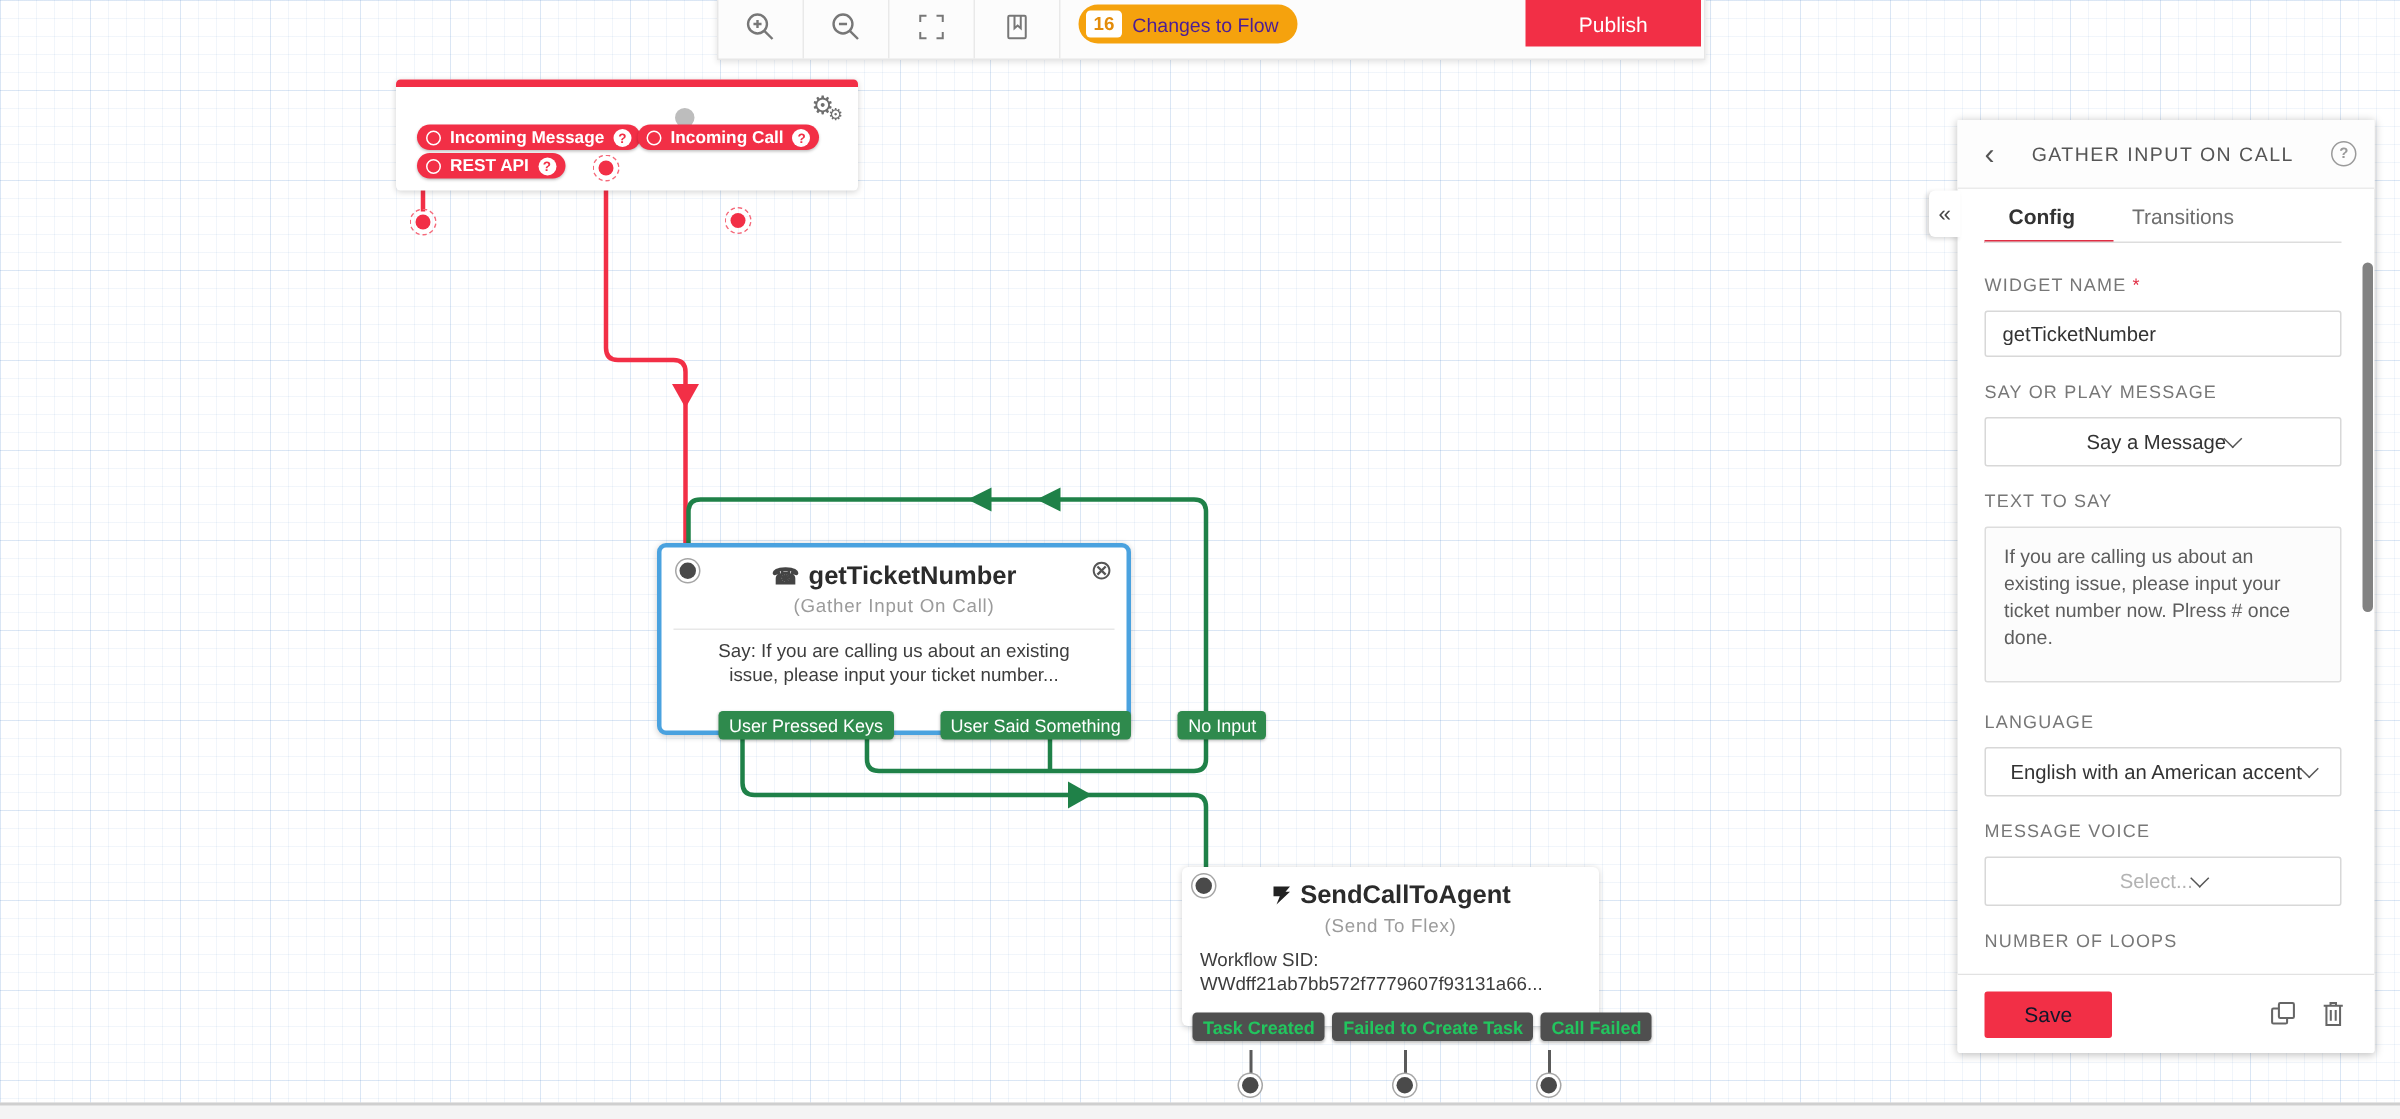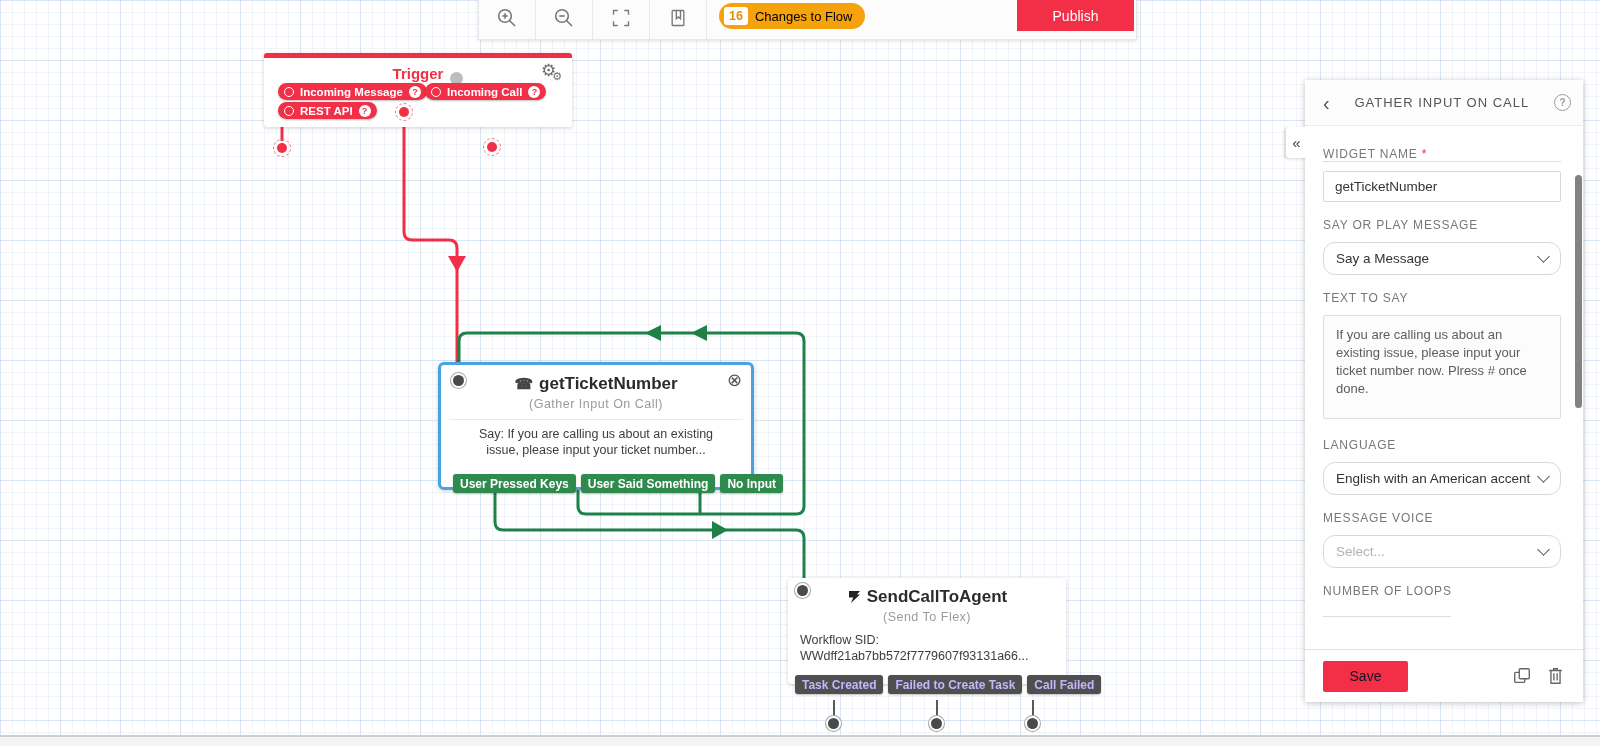--- a/index.html
+++ b/index.html
@@ -14,21 +14,21 @@
   .abs{position:absolute;}
 
   
   #toolbar{left:478px;top:-4px;width:657px;height:42px;background:#fcfcfc;border:1px solid #e7e7e7;
     box-shadow:0 1px 4px rgba(0,0,0,.12);display:flex;align-items:stretch;}
   .tool-cell{width:56px;border-right:1px solid #e9e9e9;display:flex;align-items:center;justify-content:center;cursor:pointer;}
   .tool-cell svg{stroke:#777;fill:none;stroke-width:1.6;}
   #changes-pill{margin:6px 0 0 12px;height:26px;border-radius:13px;background:#f5a20d;display:flex;align-items:center;
     gap:7px;padding:0 13px 0 5px;cursor:pointer;align-self:flex-start;justify-content:center;}
   #changes-pill .badge{background:#fff;color:#e38c0a;font-weight:bold;font-size:12.5px;border-radius:3px;padding:2px 5px;}
-  #changes-pill .lbl{color:#000000;font-size:13px;}
+  #changes-pill .lbl{color:#4c1d95;font-size:13px;}
   #publish-btn{position:absolute;right:2px;top:3px;width:117px;height:31px;background:#f22f46;color:#fff;
     font-size:14px;border:none;cursor:pointer;}
 
   
   #wires{left:0;top:0;z-index:1;pointer-events:none;}
 
   
   .widget{background:#fff;border-radius:4px;box-shadow:0 1px 4px rgba(0,0,0,.18);z-index:2;cursor:pointer;}
   #trigger-widget{left:264px;top:53px;width:308px;height:74px;border-radius:3px;}
   #trigger-widget .redbar{position:absolute;left:0;top:0;right:0;height:5px;background:#f22f46;border-radius:3px 3px 0 0;}
@@ -44,27 +44,27 @@
     display:flex;align-items:center;justify-content:center;}
 
   #gather-widget{left:438px;top:362px;width:310px;height:122px;border:3px solid #4aa2df;border-radius:6px;}
   .w-title{margin-top:9px;text-align:center;font-size:17px;font-weight:bold;color:#2b2b2b;display:flex;justify-content:center;align-items:center;gap:6px;}
   .w-type{margin-top:3px;text-align:center;font-size:12.5px;color:#9b9b9b;letter-spacing:.5px;}
   .w-sep{border-top:1px solid #e8e8e8;margin:8px 8px 0 8px;}
   .w-body{margin-top:6px;font-size:12.5px;color:#3d3d3d;line-height:16px;text-align:center;}
   .close-x{position:absolute;right:9px;top:4px;font-size:18px;color:#555;cursor:pointer;}
   .phone-ic{font-size:15px;color:#444;}
   .gpills{position:absolute;left:12px;top:109px;display:flex;gap:5px;}
-  .gpill{height:19px;background:#2f8a4d;border-radius:3px;color:#fff;font-size:12px;font-weight:bold;
-    display:flex;align-items:center;padding:0 7px;white-space:nowrap;box-shadow:0 1px 2px rgba(0,0,0,.25);}
+  .gpill{height:19px;background:#2f8a4d;border-radius:3px;color:#fff;font-size:12px;font-weight:normal;
+    display:flex;align-items:center;padding:0 7px;white-space:nowrap;box-shadow:0 1px 2px rgba(0,0,0,.25);margin-left:26px;}
 
   #flex-widget{left:788px;top:578px;width:278px;height:106px;}
   #flex-widget .w-body{text-align:left;margin:8px 0 12px 12px;}
   .dpills{position:absolute;left:7px;top:97px;display:flex;gap:5px;}
-  .dpill{height:19px;background:#4f4f4f;border-radius:3px;color:#c4b5fd;font-size:12px;font-weight:bold;
+  .dpill{height:19px;background:#4f4f4f;border-radius:3px;color:#22c55e;font-size:12px;font-weight:bold;
     display:flex;align-items:center;padding:0 7px;white-space:nowrap;box-shadow:0 1px 2px rgba(0,0,0,.25);}
 
   
   .node-dot{position:absolute;width:11px;height:11px;border-radius:50%;background:#4a4a4a;
     box-shadow:0 0 0 2px #fff,0 0 0 3px #a5a5a5;z-index:4;cursor:pointer;}
   .red-dot{position:absolute;width:16px;height:16px;border:1px dashed #f5697a;border-radius:50%;
     display:flex;align-items:center;justify-content:center;z-index:4;cursor:pointer;}
   .red-dot i{width:10px;height:10px;border-radius:50%;background:#f22f46;}
 
   
@@ -81,22 +81,22 @@
   .tab{cursor:pointer;font-size:14px;color:#6e6e6e;}
   .tab.active{color:#333;font-weight:bold;}
   #tab-underline{position:absolute;left:18px;top:34px;width:86px;height:2px;background:#e02e44;}
   #tabs-border{position:absolute;left:18px;right:22px;top:81px;height:1px;background:#ddd;}
   #panel-body{padding:20px 22px 0 18px;}
   .f-label{font-size:12px;color:#777;letter-spacing:.8px;margin:16px 0 10px 0;}
   .f-label:first-child{margin-top:1px;}
   .req{color:#e02e44;}
   .f-input{width:100%;box-sizing:border-box;height:31px;border:1px solid #d8d8d8;border-radius:2px;
     padding:0 11px;font-size:13.5px;color:#333;font-family:"Liberation Sans",sans-serif;}
-  .f-select{height:31px;border:1px solid #d8d8d8;border-radius:12px;display:flex;align-items:center;
-    justify-content:space-between;padding:0 12px;font-size:13.5px;color:#333;cursor:pointer;background:#fff;}
+  .f-select{height:31px;border:1px solid #d8d8d8;border-radius:2px;display:flex;align-items:center;
+    justify-content:center;padding:0 12px;font-size:13.5px;color:#333;cursor:pointer;background:#fff;}
   .f-select.placeholder{color:#b3b3b3;}
   .chev-down{width:8px;height:8px;border-right:1.7px solid #555;border-bottom:1.7px solid #555;
     transform:rotate(45deg);margin-top:-4px;}
   .f-textarea{width:100%;box-sizing:border-box;height:104px;border:1px solid #ddd;border-radius:2px;background:#fcfcfc;
     padding:10px 12px;font-size:13px;line-height:18px;color:#5d5d5d;resize:none;overflow:hidden;
     font-family:"Liberation Sans",sans-serif;}
   .loops-stub{width:128px;height:1px;background:#ddd;margin-top:18px;}
   #panel-footer{position:absolute;left:0;right:0;bottom:0;height:52px;border-top:1px solid #e2e2e2;background:#fff;
     display:flex;align-items:center;padding:0 18px;justify-content:space-between;border-radius:0 0 2px 2px;}
   #save-btn{width:85px;height:31px;background:#f22f46;color:#0f172a;border:none;font-size:14px;border-radius:2px;cursor:pointer;}
@@ -156,21 +156,20 @@
     </div>
     <div id="changes-pill">
       <span class="badge">16</span>
       <span class="lbl">Changes to Flow</span>
     </div>
     <button id="publish-btn">Publish</button>
   </div>
 
   <div id="trigger-widget" class="widget abs">
     <div class="redbar"></div>
-    <div id="trigger-title">Trigger</div>
     <div id="trigger-help"></div>
     <div id="trigger-gear">⚙<span class="g2">⚙</span></div>
     <div class="tpill" style="left:14px;top:30px;">
       <span class="ring"></span>
       <span class="txt">Incoming Message</span>
       <span class="q">?</span>
     </div>
     <div class="tpill" style="left:161px;top:30px;">
       <span class="ring"></span>
       <span class="txt">Incoming Call</span>
@@ -235,20 +234,25 @@
   <div class="node-dot abs" style="left:828px;top:718px;"></div>
   <div class="node-dot abs" style="left:931px;top:718px;"></div>
   <div class="node-dot abs" style="left:1027px;top:718px;"></div>
 
   <div id="panel" class="abs">
     <div id="collapse-tab">«</div>
     <div id="panel-header">
       <span class="hdr-chev">‹</span>
       <span id="panel-title">GATHER INPUT ON CALL</span>
       <span class="help-circle">?</span>
+    </div>
+    <div id="tabs">
+      <span class="tab active">Config</span>
+      <span class="tab">Transitions</span>
+      <div id="tab-underline"></div>
     </div>
     <div id="tabs-border"></div>
     <div id="panel-body">
       <div class="f-label">
         <span>WIDGET NAME</span> <span class="req">*</span>
       </div>
       <input class="f-input" value="getTicketNumber" style="">
       <div class="f-label">SAY OR PLAY MESSAGE</div>
       <div class="f-select">
         <span>Say a Message</span>

